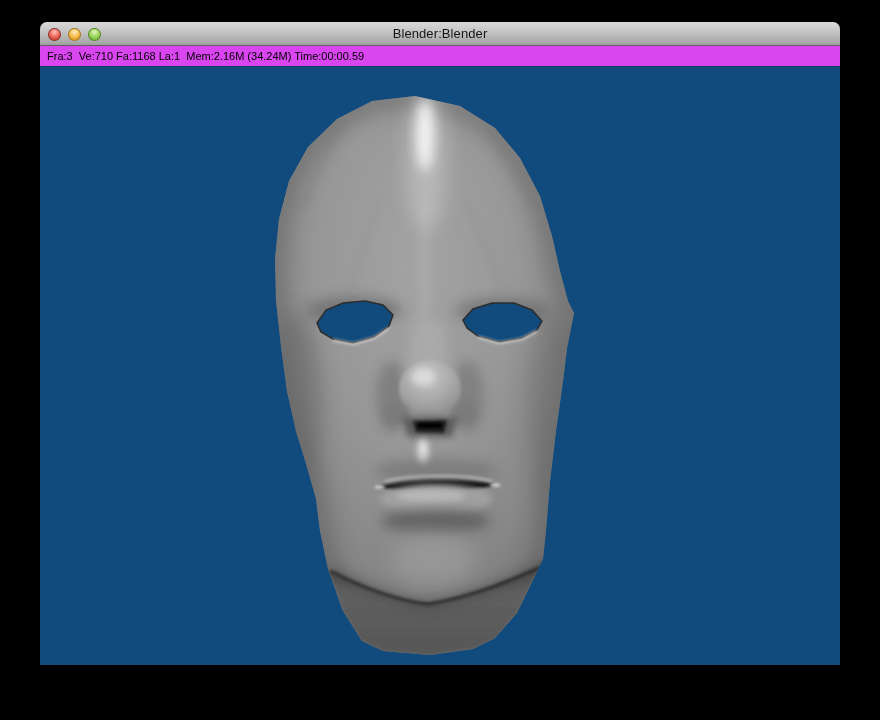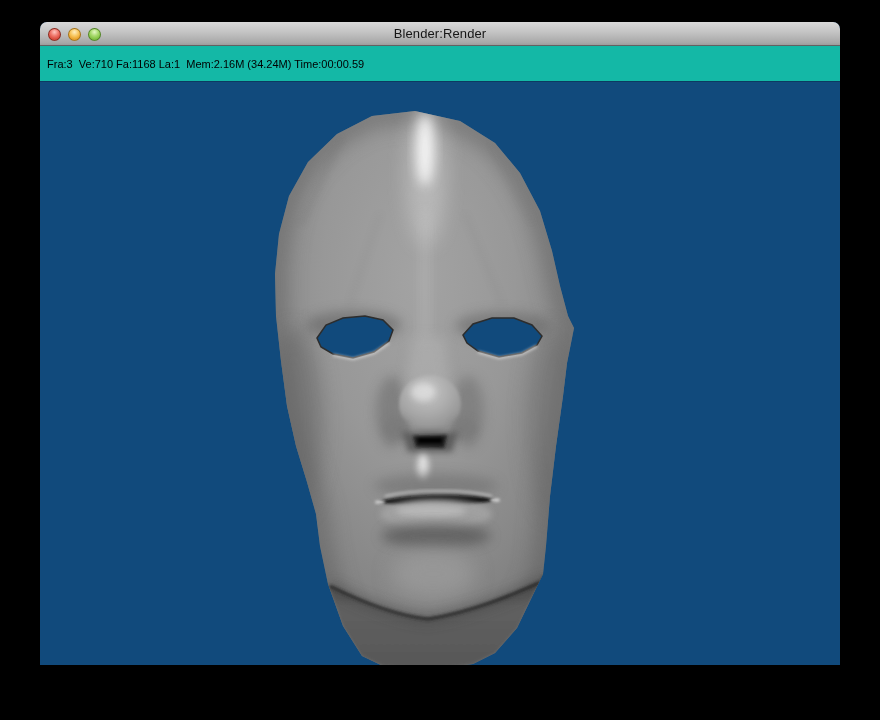--- a/index.html
+++ b/index.html
@@ -30,42 +30,42 @@
   }
   .tbtn.zoom{
     background:radial-gradient(circle at 50% 28%,#e4f8c4 0%,#a9da6e 40%,#8bc84c 65%,#67a52f 100%);
     border:1px solid rgba(62,110,22,0.75);
   }
   .title{
     position:absolute;left:0;right:0;text-align:center;
     font-size:13px;color:#161616;letter-spacing:0.1px;
   }
   .statsbar{
-    height:36px;box-sizing:border-box;background:#14b8a6;
+    height:21px;box-sizing:border-box;background:#d946ef;
     border-bottom:1px solid #0d3a62;
     display:flex;align-items:center;padding-left:7px;
     font-size:11px;color:#000;white-space:pre;
   }
   .render-area{
     width:800px;height:599px;position:relative;background:#114a7c;
   }
   svg{display:block;}
 </style>
 </head>
 <body>
 
 <div class="window">
 
   <div class="titlebar">
     <div class="traffic">
       <button class="tbtn close" title=""></button>
       <button class="tbtn min" title=""></button>
       <button class="tbtn zoom" title=""></button>
     </div>
-    <div class="title">Blender:Render</div>
+    <div class="title">Blender:Blender</div>
   </div>
 
   <div class="statsbar">
     <span>Fra:3  Ve:710 Fa:1168 La:1  Mem:2.16M (34.24M) Time:00:00.59</span>
   </div>
 
   <div class="render-area" style="background: rgb(17, 74, 124);">
     <svg width="800" height="599" viewBox="0 0 800 599">
       <defs>
         <radialGradient id="gHead" cx="48%" cy="30%" r="80%">

